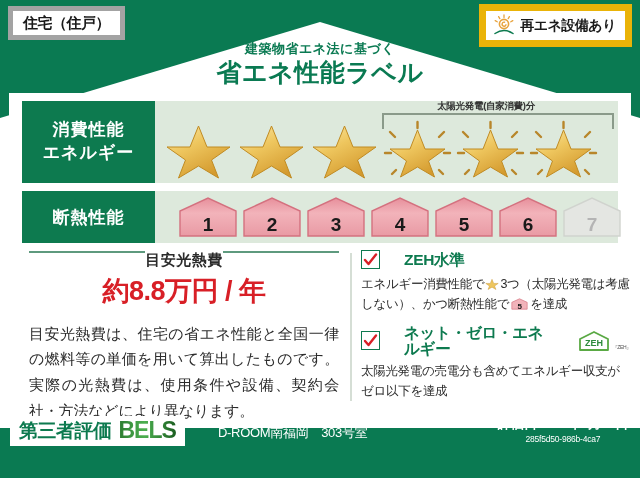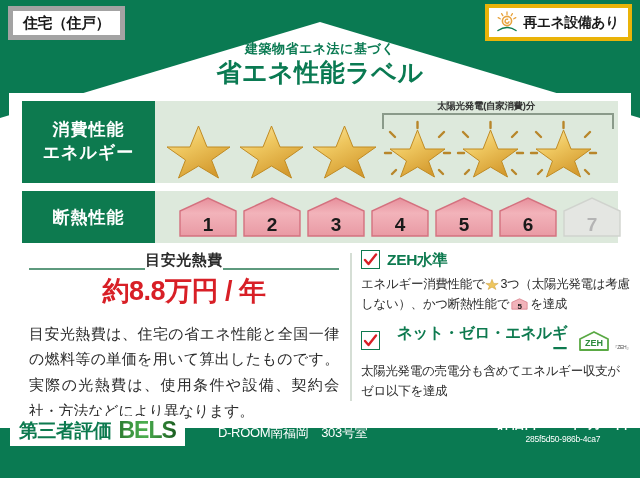--- a/index.html
+++ b/index.html
@@ -17,21 +17,21 @@
   .badge-tl{
     position:absolute;left:8px;top:6px;
     background:#ffffff;border:5px solid #a3a3a3;
     padding:4px 10px 5px 10px;
     font-size:15px;font-weight:bold;color:#1a1a1a;
     letter-spacing:-0.5px;line-height:1;
     z-index:6;
   }
   .badge-tr{
     position:absolute;right:8px;top:4px;
-    background:#ffffff;border:4px solid #eab308;
+    background:#ffffff;border:7px solid #eab308;
     padding:3px 9px 4px 6px;
     display:flex;align-items:center;gap:4px;
     z-index:6;
     margin-left:20px;
   }
   .badge-tr .txt{font-size:14px;font-weight:bold;color:#1a1a1a;letter-spacing:-0.5px;line-height:1;}
   
   .roof{
     position:absolute;left:0;top:0;width:640px;height:478px;
     z-index:1;
@@ -97,39 +97,39 @@
   .chip .num{
     position:absolute;left:0;right:0;bottom:5px;
     text-align:center;font-size:19px;font-weight:bold;color:#1a1a1a;
     line-height:1;
   }
   .chip.off .num{color:#b4b4b4;}
 
   
   .cost-block{position:absolute;left:20px;top:158px;width:310px;}
   .cost-head{
-    display:flex;align-items:flex-end;justify-content:center;gap:0;
+    display:flex;align-items:flex-start;justify-content:center;gap:0;
   }
   .cost-head .line{flex:1;height:2px;background:#5e9a7e;}
   .cost-head .t{font-size:15px;font-weight:bold;color:#2b2b2b;letter-spacing:0.5px;}
   .cost-value{
     text-align:center;font-size:27px;font-weight:bold;color:#d81f26;
     letter-spacing:-0.5px;margin-top:7px;line-height:1.1;
   }
   .cost-note{
     margin-top:14px;font-size:15px;color:#2b2b2b;line-height:1.72;
     letter-spacing:-0.2px;text-align:justify;
   }
   
   .vsep{position:absolute;left:341px;top:160px;width:2px;height:148px;background:#d5ded5;}
 
   
   .checks{position:absolute;left:352px;top:157px;width:270px;}
   .check-item{margin-bottom:11px;}
-  .check-head{display:flex;align-items:center;gap:7px;text-align:right;}
+  .check-head{display:flex;align-items:center;gap:24px;}
   .cbox{
     width:17px;height:17px;border:1.5px solid #0d7a4f;background:#fff;
     flex:none;position:relative;
   }
   .check-title{
     font-size:15.5px;font-weight:bold;color:#0d7a4f;letter-spacing:-0.3px;line-height:1;
   }
   .check-desc{
     margin-top:5px;font-size:12.5px;color:#2b2b2b;line-height:1.6;
     letter-spacing:-0.3px;

